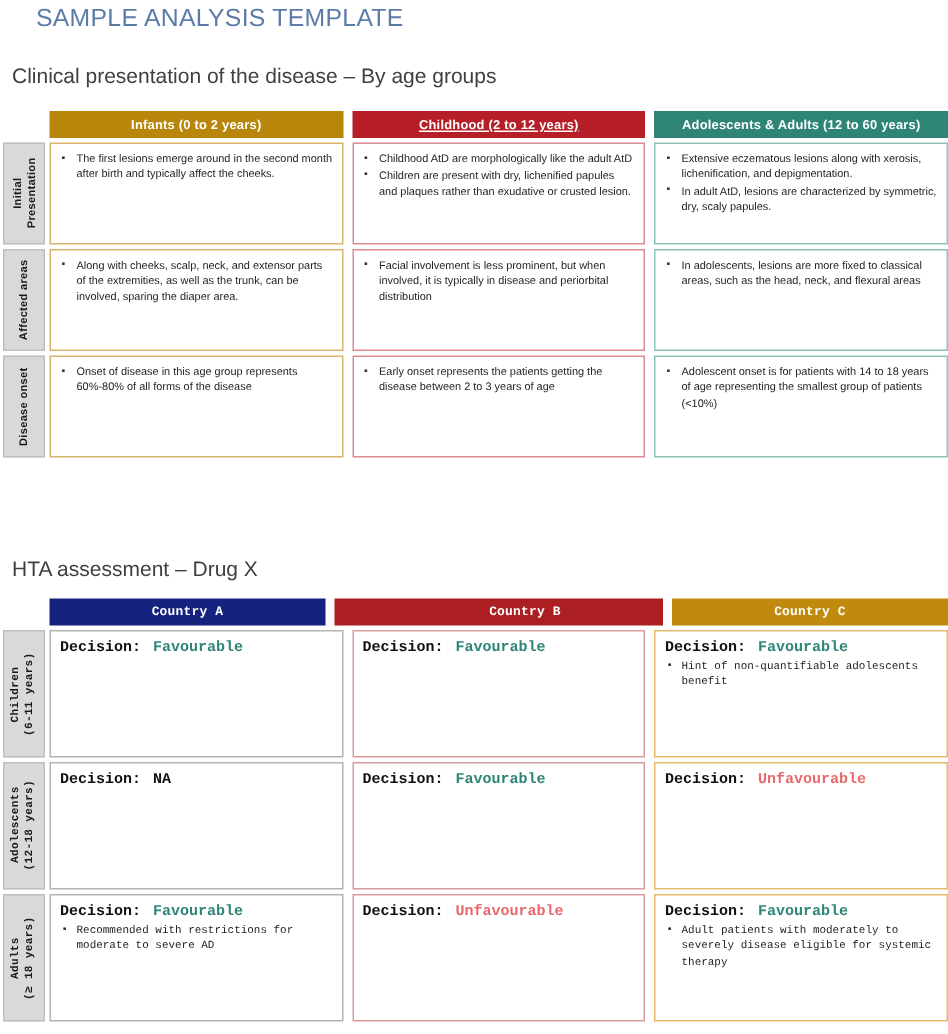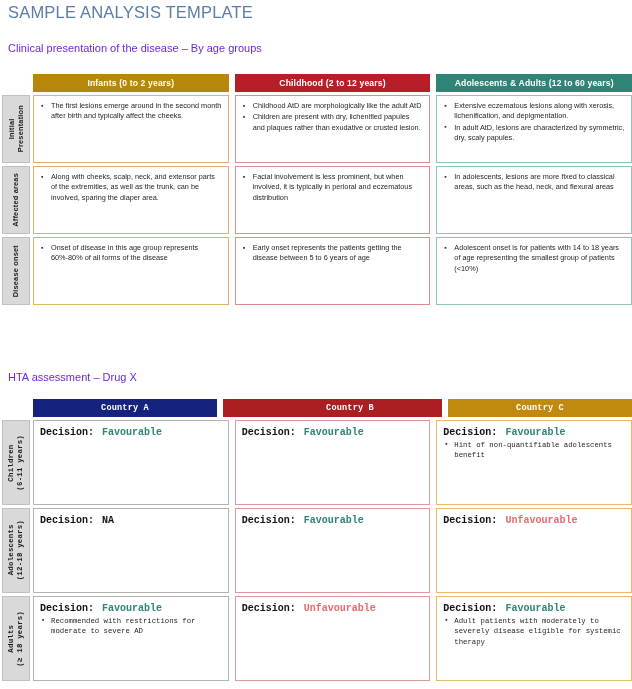--- a/index.html
+++ b/index.html
@@ -12,32 +12,32 @@
     height: 689px;
     font-family: "Liberation Sans", sans-serif;
     color: #222;
     overflow: hidden;
     position: relative;
   }
 
   
   .doc-title {
     position: absolute;
-    left: 8px;
+    left: 24px;
     top: 3px;
     font-size: 16.5px;
     color: #5b7ba8;
     letter-spacing: 0.2px;
     white-space: nowrap;
   }
   .section-title {
     position: absolute;
     left: 8px;
-    font-size: 11px;
-    color: #6d28d9;
+    font-size: 14px;
+    color: #404040;
     white-space: nowrap;
   }
   #sec1-title { top: 42px; }
   #sec2-title { top: 371px; }
 
   
   .matrix {
     position: absolute;
     left: 0;
     width: 632px;
@@ -123,21 +123,21 @@
     font-size: 7px;
     color: #333;
   }
 
   
   .col { flex: 1 1 0; }
   .gap { width: 6px; min-width: 6px; }
 
   
   .hc-gold   { background: #b8860b; }
-  .hc-red    { background: #b61f28; }
+  .hc-red    { background: #b61f28; text-decoration: underline; }
   .hc-teal   { background: #2e8576; }
   .cc-gold   { border-color: #d9b46b; }
   .cc-red    { border-color: #dc8c93; }
   .cc-teal   { border-color: #8fc3b9; }
 
   
   .hc-navy   { background: #15237e; }
   .hc-dred   { background: #ab1f22; padding-left: 35px; }
   .hc-dgold  { background: #c08a0e; }
   .cc-navy   { border-color: #b3b3b3; }
@@ -206,21 +206,21 @@
         <span>Affected areas</span>
       </div>
       <div class="ccell col cc-gold">
         <ul>
           <li>Along with cheeks, scalp, neck, and extensor parts of the extremities, as well as the trunk, can be involved, sparing the diaper area.</li>
         </ul>
       </div>
       <div class="gap"></div>
       <div class="ccell col cc-red">
         <ul>
-          <li>Facial involvement is less prominent, but when involved, it is typically in perioral and eczematous distribution</li>
+          <li>Facial involvement is less prominent, but when involved, it is typically in disease and periorbital distribution</li>
         </ul>
       </div>
       <div class="gap"></div>
       <div class="ccell col cc-teal">
         <ul>
           <li>In adolescents, lesions are more fixed to classical areas, such as the head, neck, and flexural areas</li>
         </ul>
       </div>
     </div>
     <div class="mrow h-clin">
@@ -228,21 +228,21 @@
         <span>Disease onset</span>
       </div>
       <div class="ccell col cc-gold">
         <ul>
           <li>Onset of disease in this age group represents 60%-80% of all forms of the disease</li>
         </ul>
       </div>
       <div class="gap"></div>
       <div class="ccell col cc-red">
         <ul>
-          <li>Early onset represents the patients getting the disease between 5 to 6 years of age</li>
+          <li>Early onset represents the patients getting the disease between 2 to 3 years of age</li>
         </ul>
       </div>
       <div class="gap"></div>
       <div class="ccell col cc-teal">
         <ul>
           <li>Adolescent onset is for patients with 14 to 18 years of age representing the smallest group of patients (&lt;10%)</li>
         </ul>
       </div>
     </div>
   </div>

